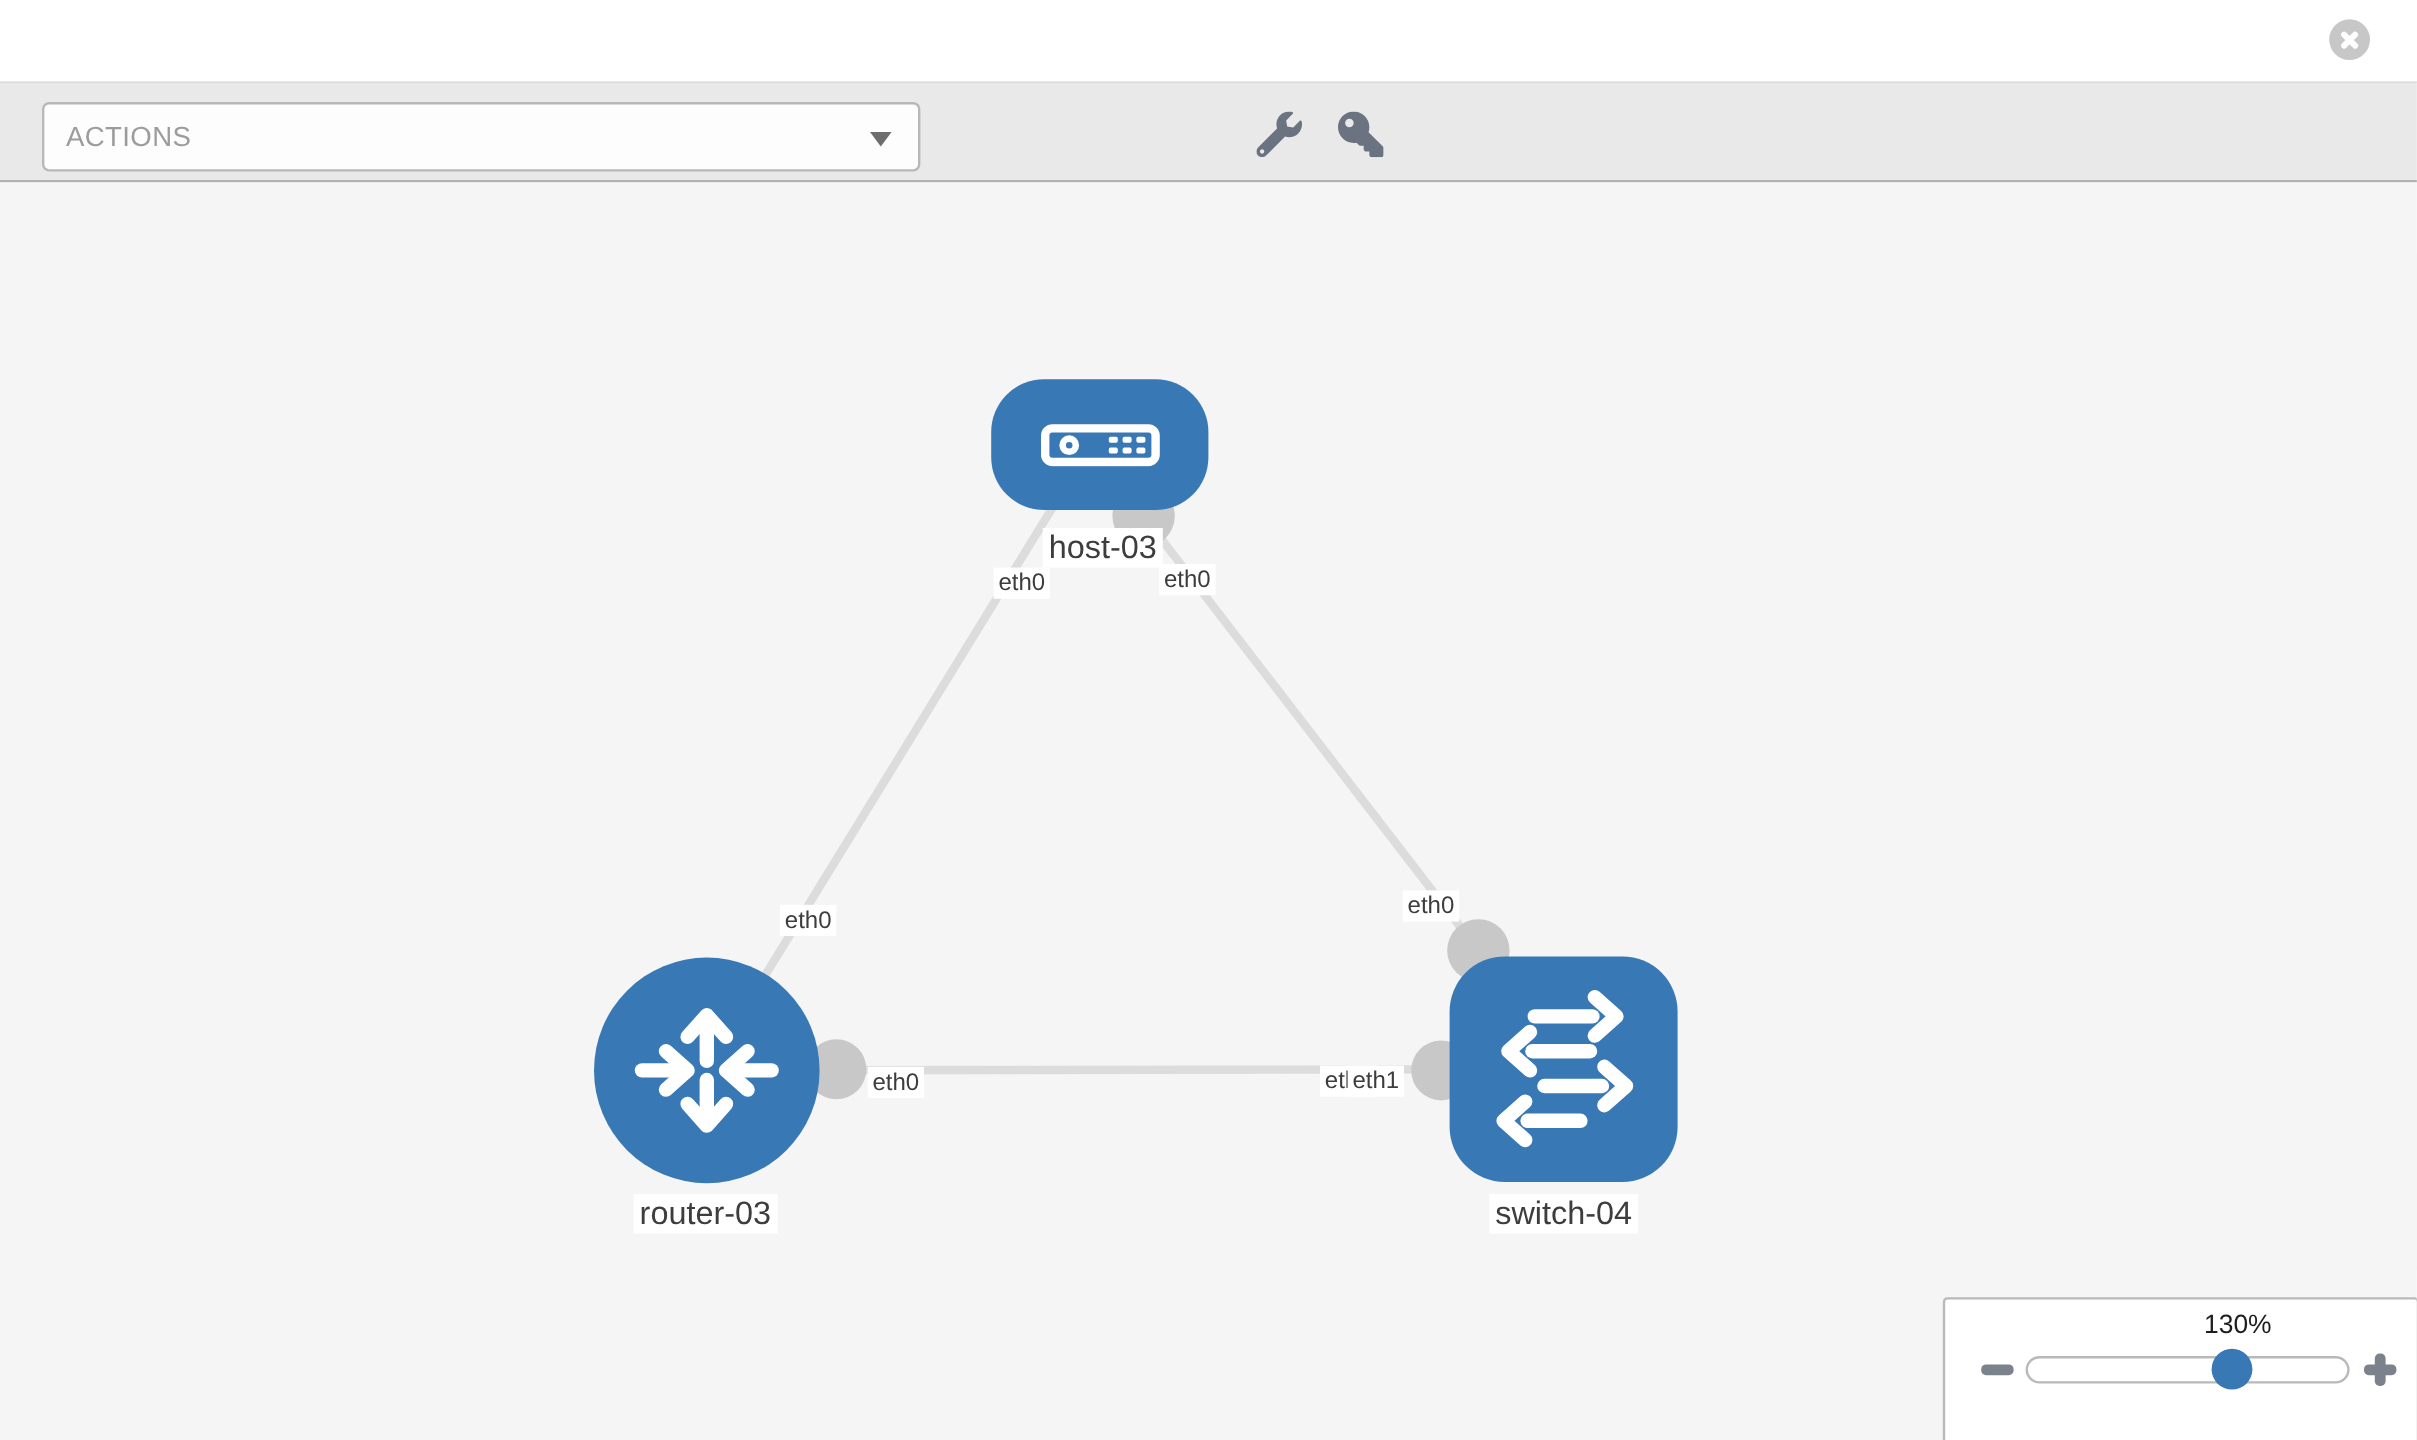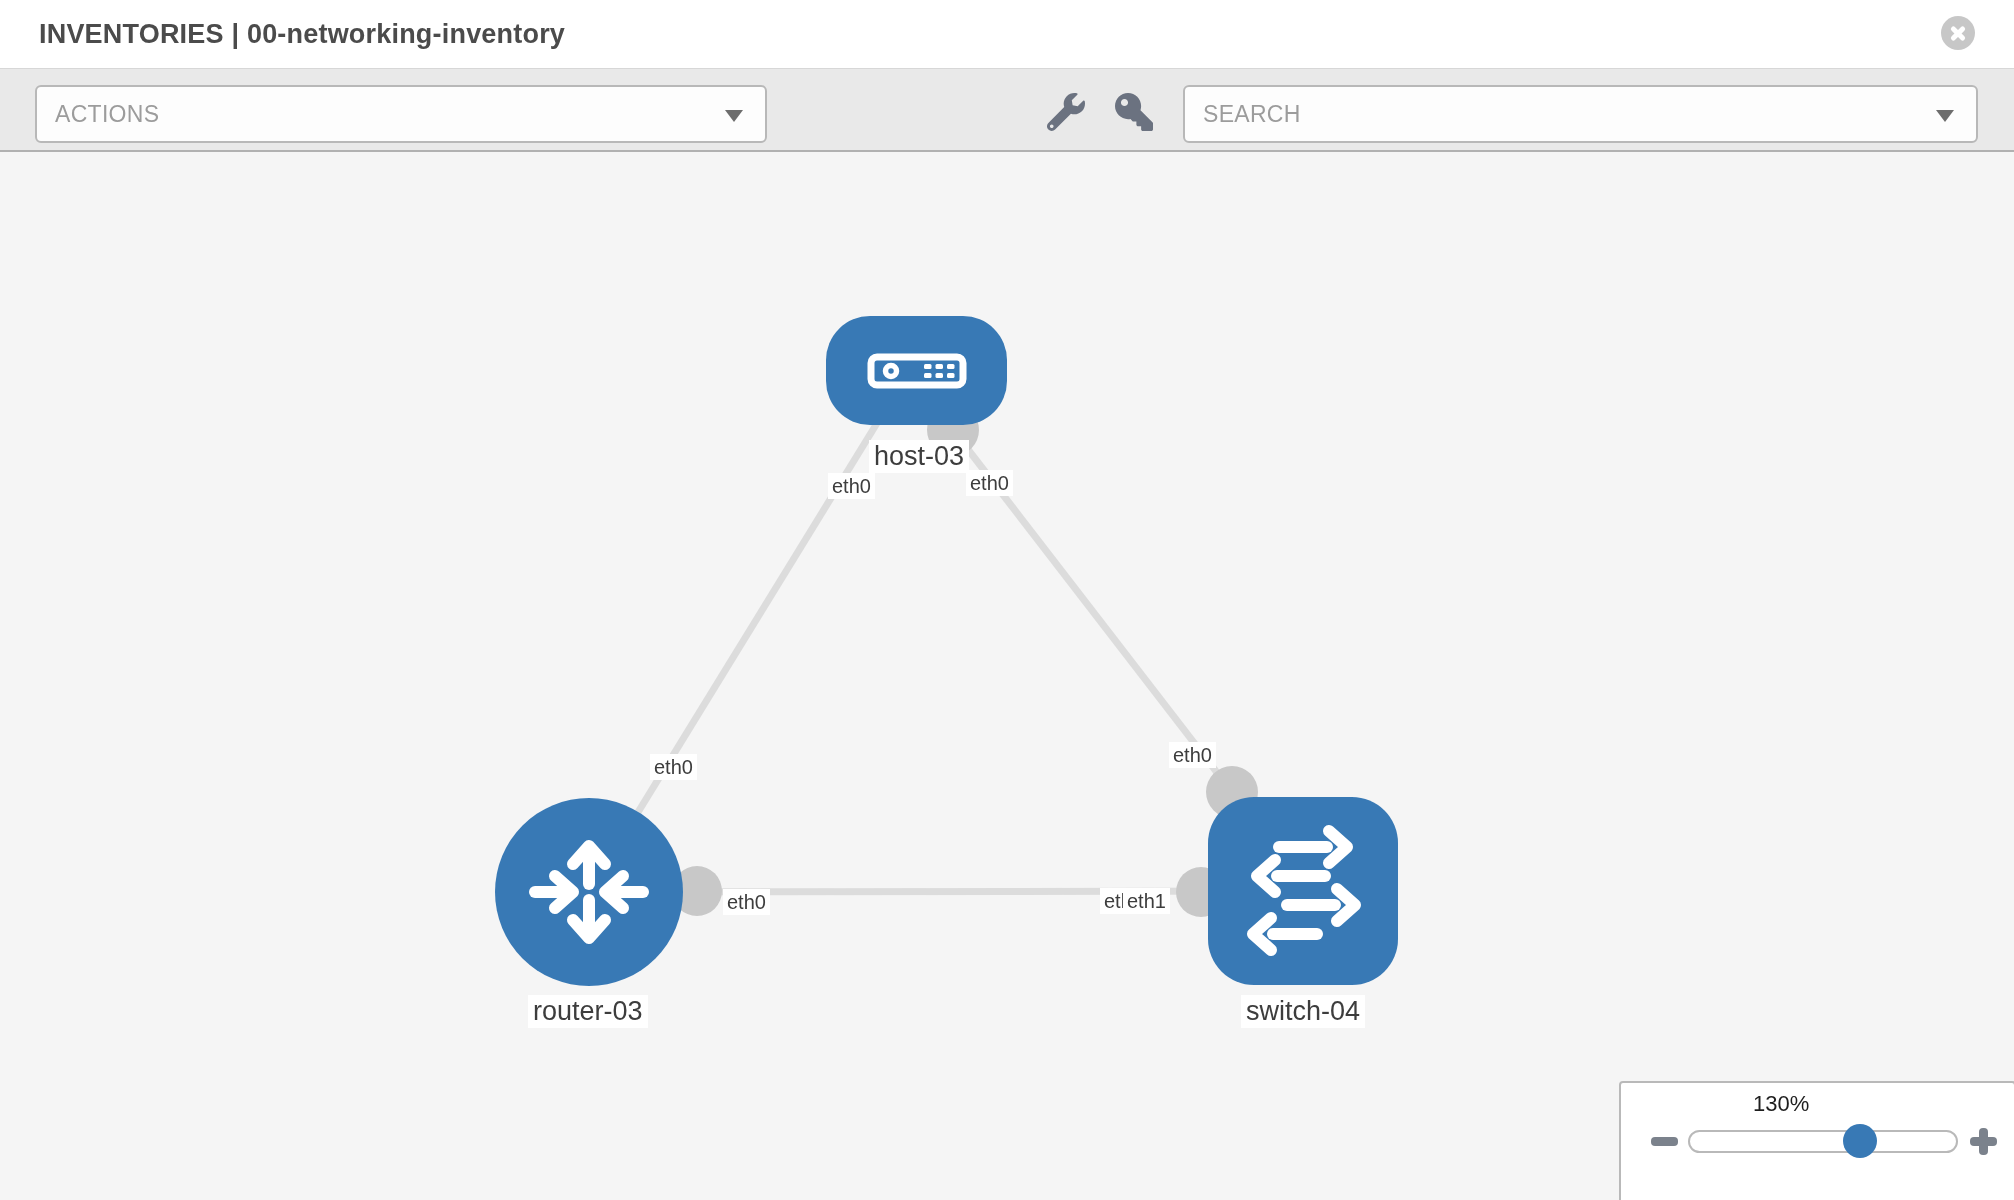--- a/index.html
+++ b/index.html
@@ -48,43 +48,38 @@
   .node-switch { left:1208px; top:645px; width:190px; height:188px; border-radius:46px; }
 
   .lbl { position:absolute; background:#ffffff; color:#3d3d3d; z-index:3; white-space:nowrap; }
   .node-lbl { font-size:27px; padding:1px 5px; line-height:1.15; }
   .eth-lbl  { font-size:20px; padding:1px 4px; line-height:1.2;margin-top:18px; }
   .z4 { z-index:4; }
 
   
   .zoom-panel { position:absolute; left:1619px; top:929px; width:397px; height:125px;
                 background:#fff; border:2px solid #b9b9b9; border-radius:4px; z-index:10; }
-  .zoom-value { position:absolute; left:132px; top:8px; width:140px; text-align:left;
+  .zoom-value { position:absolute; left:132px; top:8px; width:140px; text-align:right;
                 font-size:22px; color:#1e1e1e; }
   .zoom-minus { position:absolute; left:30px; top:54px; width:27px; height:9px;
                 border-radius:4px; background:#7b828c; cursor:pointer; }
   .zoom-track { position:absolute; left:67px; top:47px; width:270px; height:23px;
                 border:2px solid #b9b9b9; border-radius:12px; background:#fff; cursor:pointer; }
   .zoom-handle { position:absolute; top:-8px; width:34px; height:34px; border-radius:50%;
                  background:#3879b5; cursor:grab; }
   .zoom-plus { position:absolute; left:349px; top:45px; width:27px; height:27px; cursor:pointer; }
   .zoom-plus .pb1 { position:absolute; left:0; top:9px; width:27px; height:9px;
                     border-radius:4px; background:#7b828c; }
   .zoom-plus .pb2 { position:absolute; left:9px; top:0; width:9px; height:27px;
                     border-radius:4px; background:#7b828c; }
 </style>
 </head>
 <body>
 
 <div class="header">
-  <div class="title">
-    <span>INVENTORIES</span>
-    <span>|</span>
-    <span>00-networking-inventory</span>
-  </div>
   <div class="close-btn">
     <div class="bar b1"></div>
     <div class="bar b2"></div>
   </div>
 </div>
 
 <div class="toolbar">
   <div class="dropdown dd-actions">
     <div class="dd-label">ACTIONS</div>
     <div class="caret"></div>
@@ -94,24 +89,20 @@
     <svg viewBox="0 0 512 512">
       <path d="M507.73 109.1c-2.24-9.03-13.54-12.09-20.12-5.51l-74.36 74.36-67.88-11.31-11.31-67.88 74.36-74.36c6.62-6.62 3.43-17.9-5.66-20.16-47.38-11.74-99.55.91-136.58 37.93-39.64 39.64-50.55 97.1-34.05 147.2L18.74 402.76c-24.99 24.99-24.99 65.51 0 90.5 24.99 24.99 65.51 24.99 90.5 0l213.21-213.21c50.12 16.71 107.47 5.68 147.37-34.22 37.07-37.07 49.7-89.32 37.91-136.73zM64 472c-13.25 0-24-10.75-24-24 0-13.26 10.75-24 24-24s24 10.74 24 24c0 13.25-10.75 24-24 24z"></path>
     </svg>
   </div>
   <div class="tool-icon ti-key">
     <svg viewBox="0 0 512 512">
       <path transform="translate(512,0) scale(-1,1)" d="M512 176.001C512 273.203 433.202 352 336 352c-11.22 0-22.19-1.062-32.827-3.069l-24.012 27.014A23.999 23.999 0 0 1 261.223 384H224v40c0 13.255-10.745 24-24 24h-40v40c0 13.255-10.745 24-24 24H24c-13.255 0-24-10.745-24-24v-78.059c0-6.365 2.529-12.47 7.029-16.971l161.802-161.802C163.108 213.814 160 195.271 160 176 160 78.798 238.797.001 335.999 0 433.488-.001 512 78.511 512 176.001zM336 128c0 26.51 21.49 48 48 48s48-21.49 48-48-21.49-48-48-48-48 21.49-48 48z"></path>
     </svg>
   </div>
 
-  <div class="dropdown dd-search">
-    <div class="dd-label">SEARCH</div>
-    <div class="caret"></div>
-  </div>
 </div>
 
 <div class="canvas">
 
   <svg class="links" width="2014" height="1048">
     <line x1="890" y1="250" x2="589" y2="740" stroke="#dcdcdc" stroke-width="7"></line>
     <line x1="953" y1="278" x2="1232" y2="640" stroke="#dcdcdc" stroke-width="7"></line>
     <line x1="589" y1="740" x2="1303" y2="739" stroke="#dcdcdc" stroke-width="7"></line>
   </svg>
 

